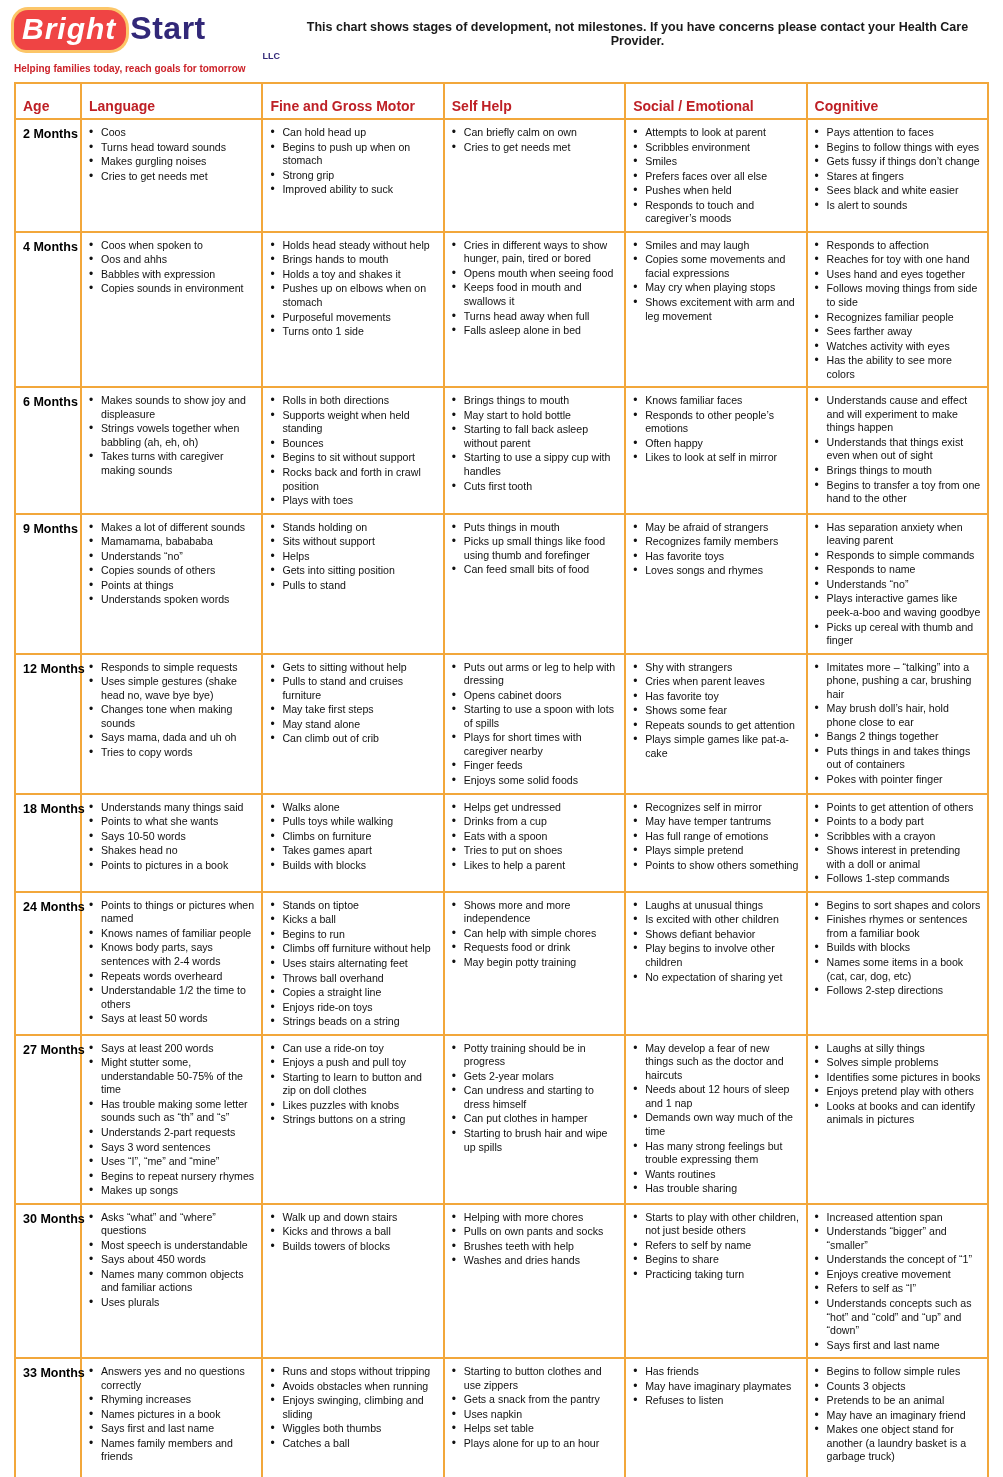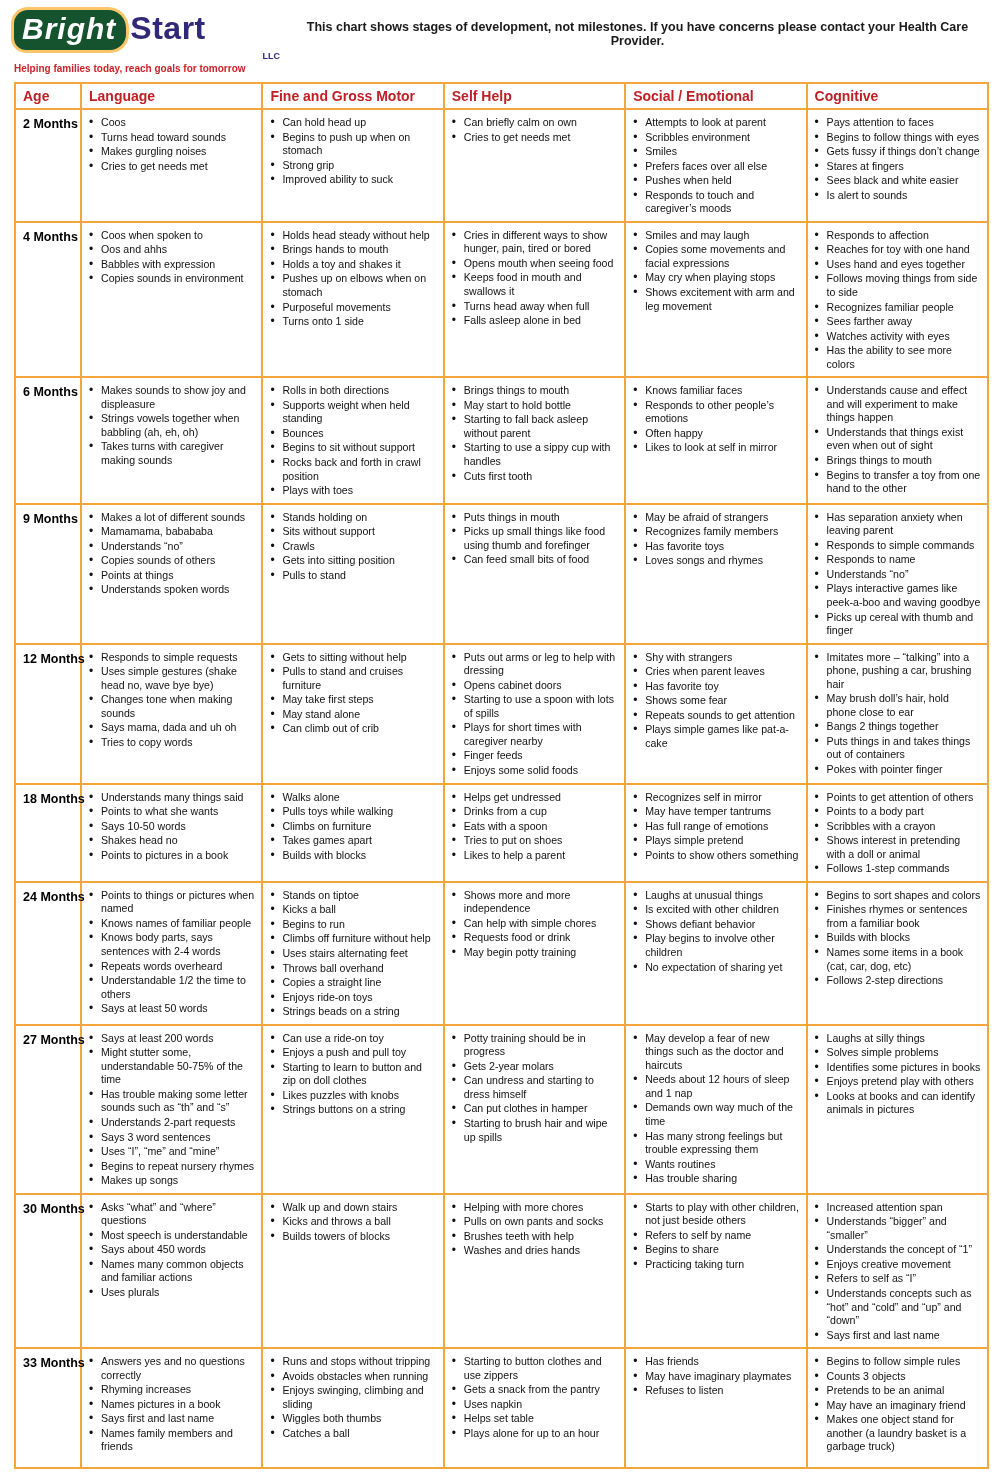--- a/index.html
+++ b/index.html
@@ -7,41 +7,41 @@
   body {
     width: 1003px; height: 1477px; background: #ffffff;
     font-family: "Liberation Sans", sans-serif; color: #1a1a1a;
     overflow: hidden; position: relative;
   }
   
   .page-header { display: flex; align-items: flex-start; padding: 8px 14px 4px 14px; }
   .logo-block { width: 272px; flex: 0 0 auto; padding-top: 2px; }
   .logo-line { display: flex; align-items: baseline; }
   .logo-bright {
-    display: inline-block; background: #14532d; color: #ffffff;
+    display: inline-block; background: #ef4444; color: #ffffff;
     font-weight: bold; font-style: italic; font-size: 30px;
     padding: 2px 10px 4px 8px; border-radius: 14px 18px 16px 12px;
     box-shadow: 0 0 0 3px #fcc668; letter-spacing: 1px;
   }
   .logo-start { color: #322878; font-weight: bold; font-size: 32px; margin-left: 4px; letter-spacing: 0.5px; }
   .logo-llc { color: #322878; font-weight: bold; font-size: 9px; text-align: right; margin-right: 6px; margin-top: 1px; }
   .logo-tagline { color: #cc2229; font-weight: bold; font-size: 10px; margin-top: 2px; }
   .title-block { flex: 1 1 auto; text-align: center; padding-top: 4px; }
   .page-title { color: #322878; font-weight: bold; font-size: 29px; line-height: 1.1; letter-spacing: -0.2px; }
   .page-subtitle { color: #1a1a1a; font-weight: 600; font-size: 12.5px; margin-top: 8px; }
   
   .stages-table-wrap { padding: 4px 14px 0 14px; }
   table.stages { width: 100%; border-collapse: collapse; table-layout: fixed; }
   table.stages col.col-age { width: 66px; }
   table.stages th, table.stages td {
     border: 2px solid #f2a73b; vertical-align: top; text-align: left;
   }
   thead th {
     color: #be2026; font-weight: bold; font-size: 14px;
-    padding: 4px 6px 4px 7px; height: 26px;
+    padding: 14px 6px 4px 7px; height: 26px;
   }
   tbody th.age-cell {
     font-size: 12.5px; font-weight: bold; color: #000;
     padding: 7px 4px 4px 7px; white-space: nowrap;
   }
   tbody td { padding: 6px 6px 4px 6px; }
   tbody ul { list-style: none; }
   tbody li {
     font-size: 10.6px; line-height: 1.28; color: #111;
     padding-left: 13px; position: relative; margin-bottom: 1px;
@@ -238,21 +238,21 @@
               <li>Understands “no”</li>
               <li>Copies sounds of others</li>
               <li>Points at things</li>
               <li>Understands spoken words</li>
             </ul>
           </td>
           <td>
             <ul>
               <li>Stands holding on</li>
               <li>Sits without support</li>
-              <li>Crawls</li>
+              <li>Helps</li>
               <li>Gets into sitting position</li>
               <li>Pulls to stand</li>
             </ul>
           </td>
           <td>
             <ul>
               <li>Puts things in mouth</li>
               <li>Picks up small things like food using thumb and forefinger</li>
               <li>Can feed small bits of food</li>
             </ul>

